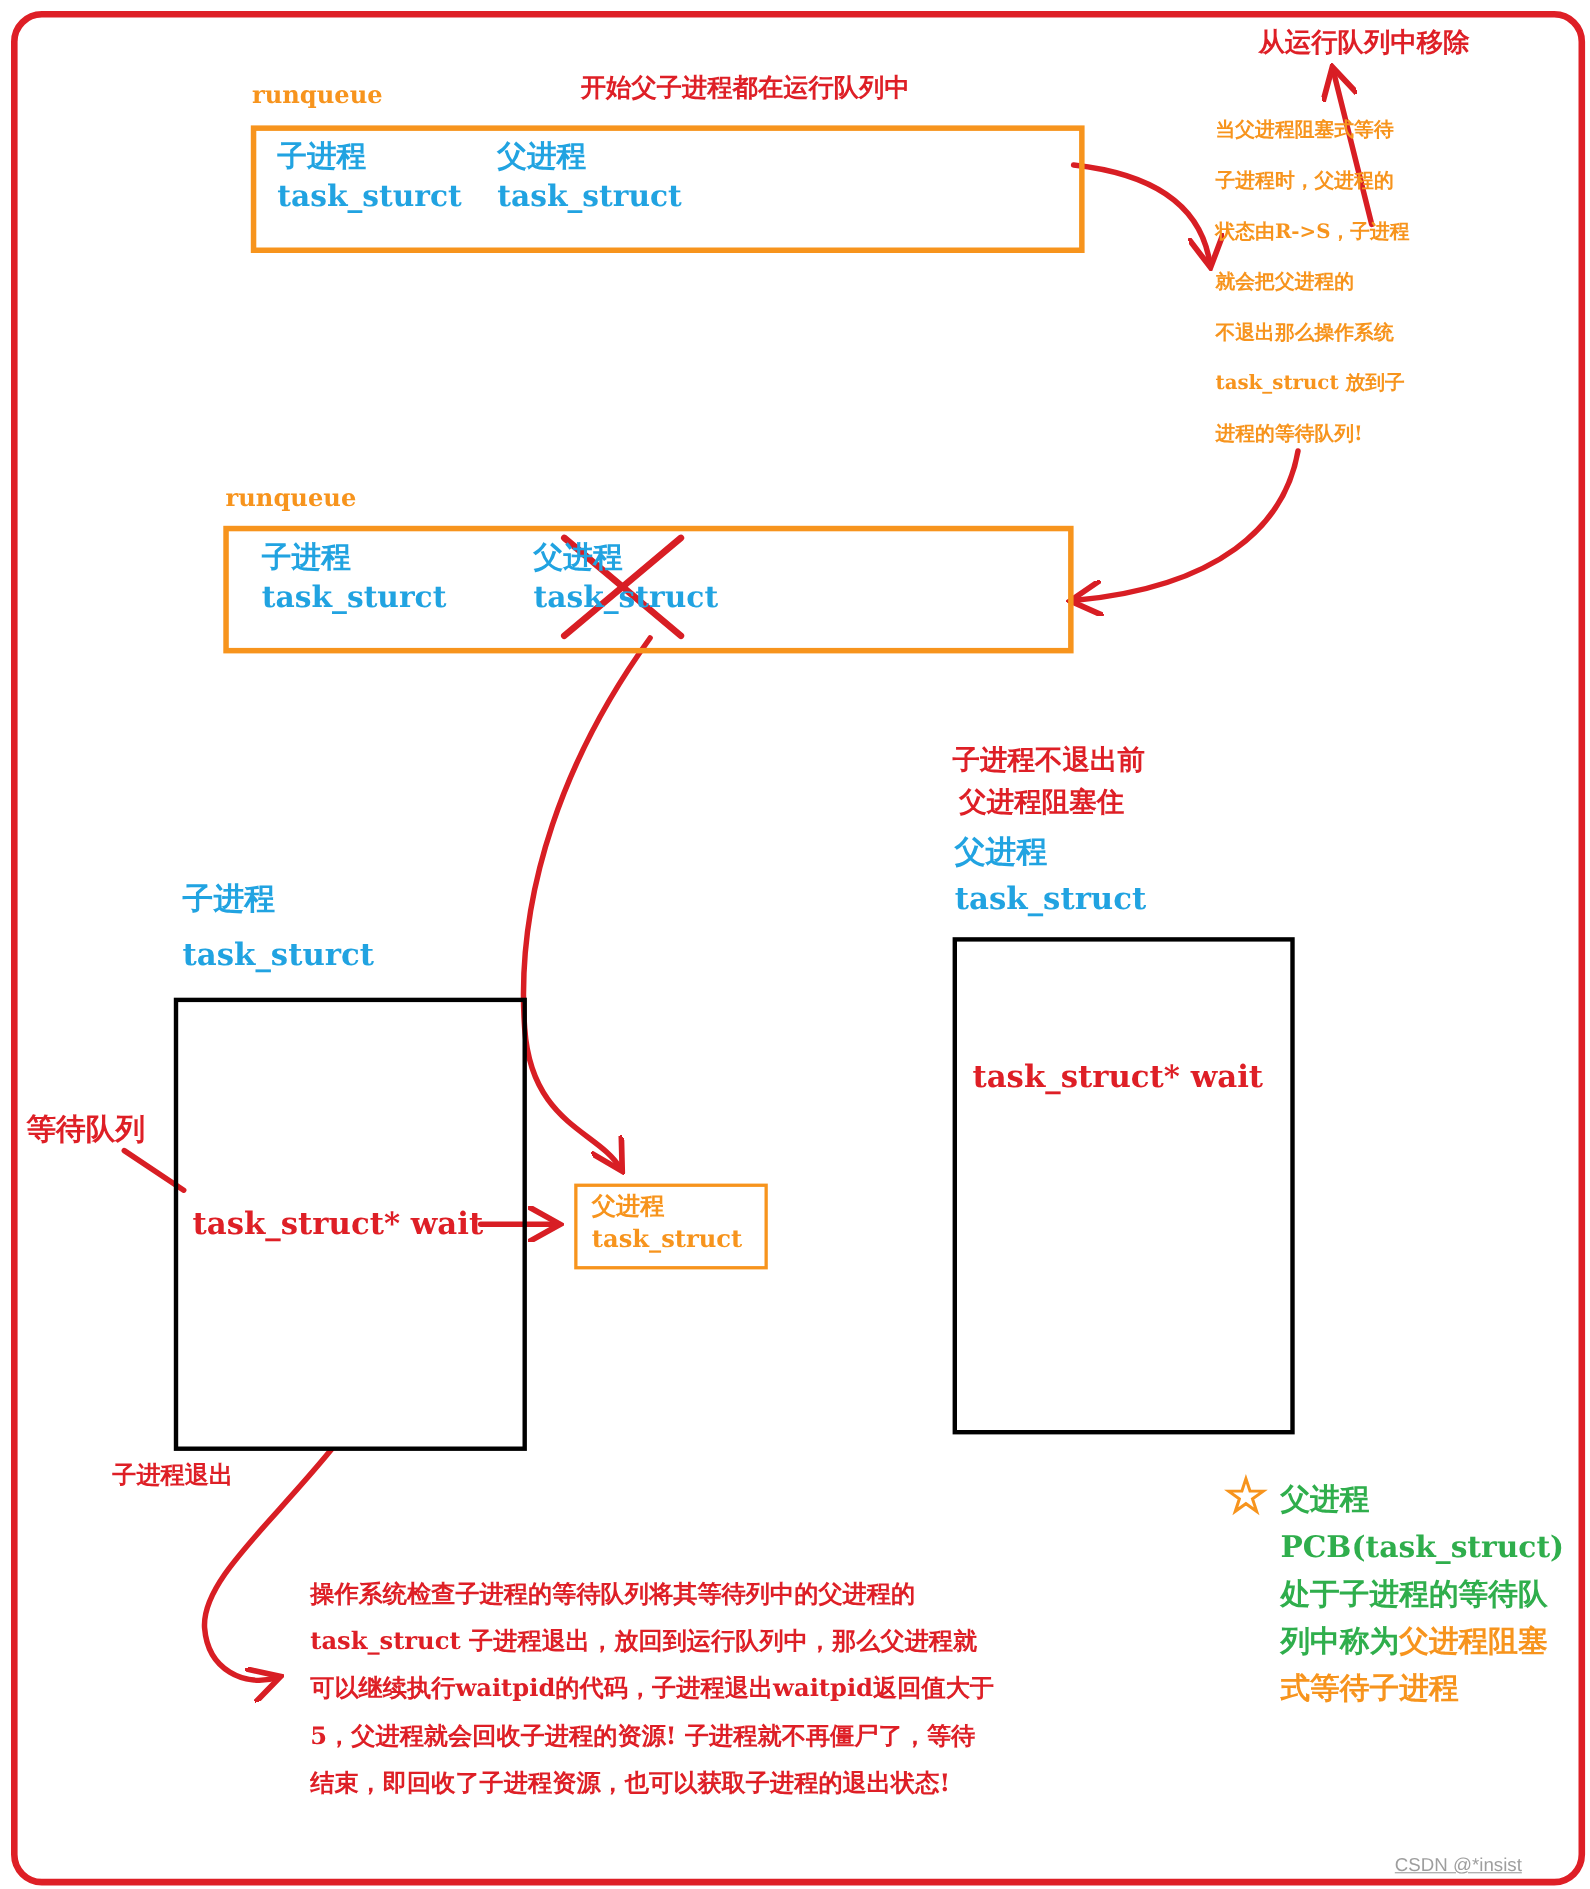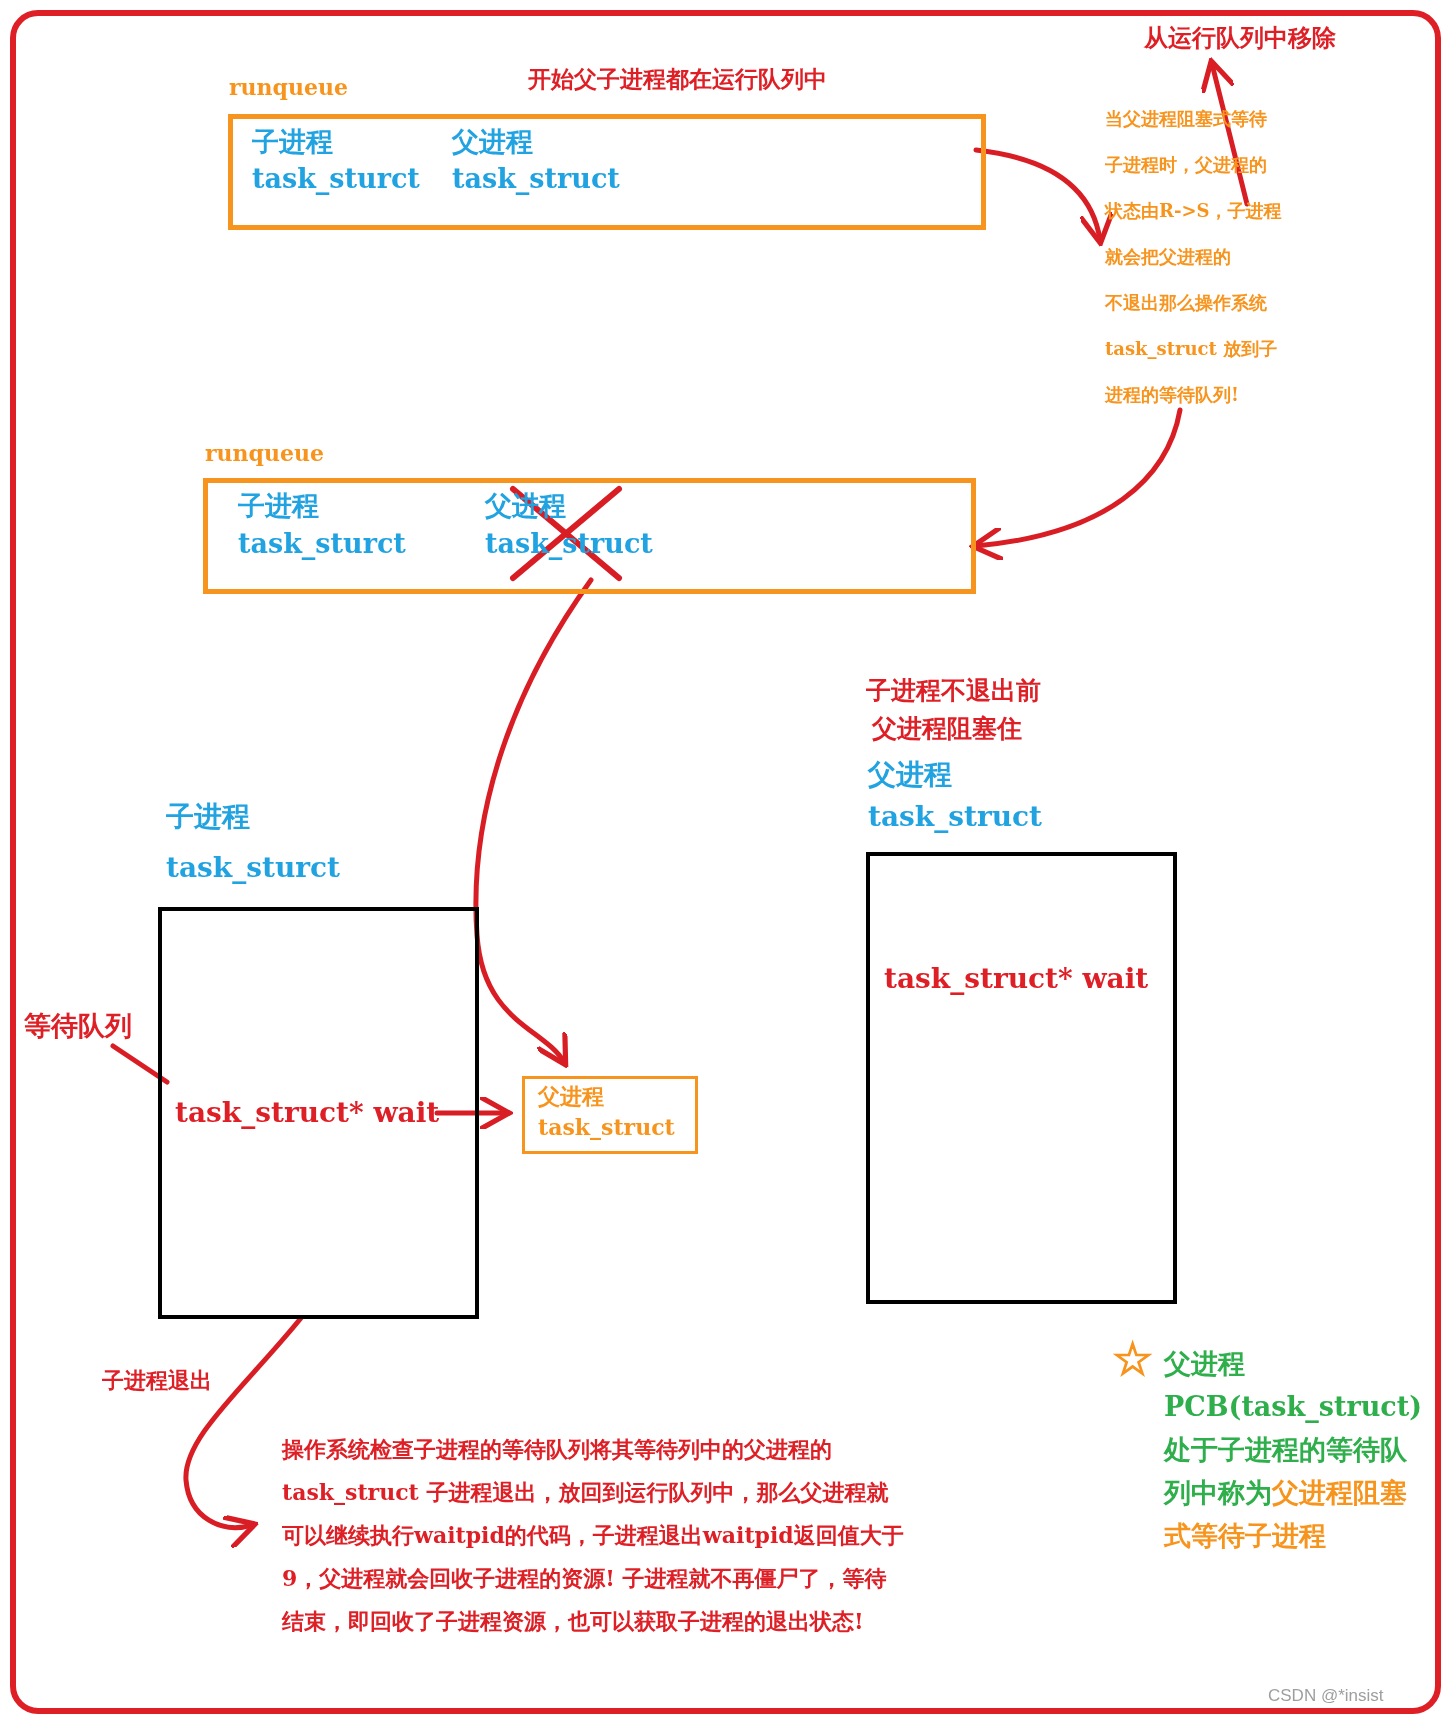--- a/index.html
+++ b/index.html
@@ -104,34 +104,34 @@
 
   <div class="smallbox" style="left:522px;top:1076px;width:170px;height:72px;"></div>
   <div class="abs orange t22" style="left:538px;top:1082px;">父进程</div>
   <div class="abs orange t22" style="left:538px;top:1114px;">task_struct</div>
 
   <div class="abs blue t28" style="left:868px;top:756px;">父进程</div>
   <div class="abs blue t28" style="left:868px;top:800px;">task_struct</div>
   <div class="blackbox" style="left:866px;top:852px;width:303px;height:444px;"></div>
   <div class="abs red t28" style="left:884px;top:962px;">task_struct* wait</div>
 
-  <div class="abs red t26" style="left:102px;top:1366px;text-align:right;">子进程退出</div>
+  <div class="abs red t26" style="left:102px;top:1326px;text-align:right;">子进程退出</div>
 
   <div class="abs red bottom-lines" style="left:282px;top:1428px;">
     <div>操作系统检查子进程的等待队列将其等待列中的父进程的</div>
     <div>task_struct 子进程退出，放回到运行队列中，那么父进程就</div>
     <div>可以继续执行waitpid的代码，子进程退出waitpid返回值大于</div>
-    <div>9，父进程就会回收子进程的资源! 子进程就不再僵尸了，等待</div>
+    <div>5，父进程就会回收子进程的资源! 子进程就不再僵尸了，等待</div>
     <div>结束，即回收了子进程资源，也可以获取子进程的退出状态!</div>
   </div>
 
   <div class="abs orange" style="left:1112px;top:1336px;font-size:46px;line-height:46px;">☆</div>
   <div class="abs star-lines" style="left:1164px;top:1342px;">
     <div class="green">父进程</div>
     <div class="green">PCB(task_struct)</div>
     <div class="green">处于子进程的等待队</div>
     <div><span class="green">列中称为</span><span class="orange">父进程阻塞</span></div>
     <div class="orange">式等待子进程</div>
   </div>
 
-  <div class="abs gray t17" style="left:1268px;top:1686px;font-family:'Liberation Sans',sans-serif;font-weight:normal;">CSDN @*insist</div>
+  <div class="abs gray t17" style="left:1268px;top:1686px;font-family:'Liberation Sans',sans-serif;font-weight:normal;text-decoration:underline;">CSDN @*insist</div>
 
 </div>
 
 </body></html>

